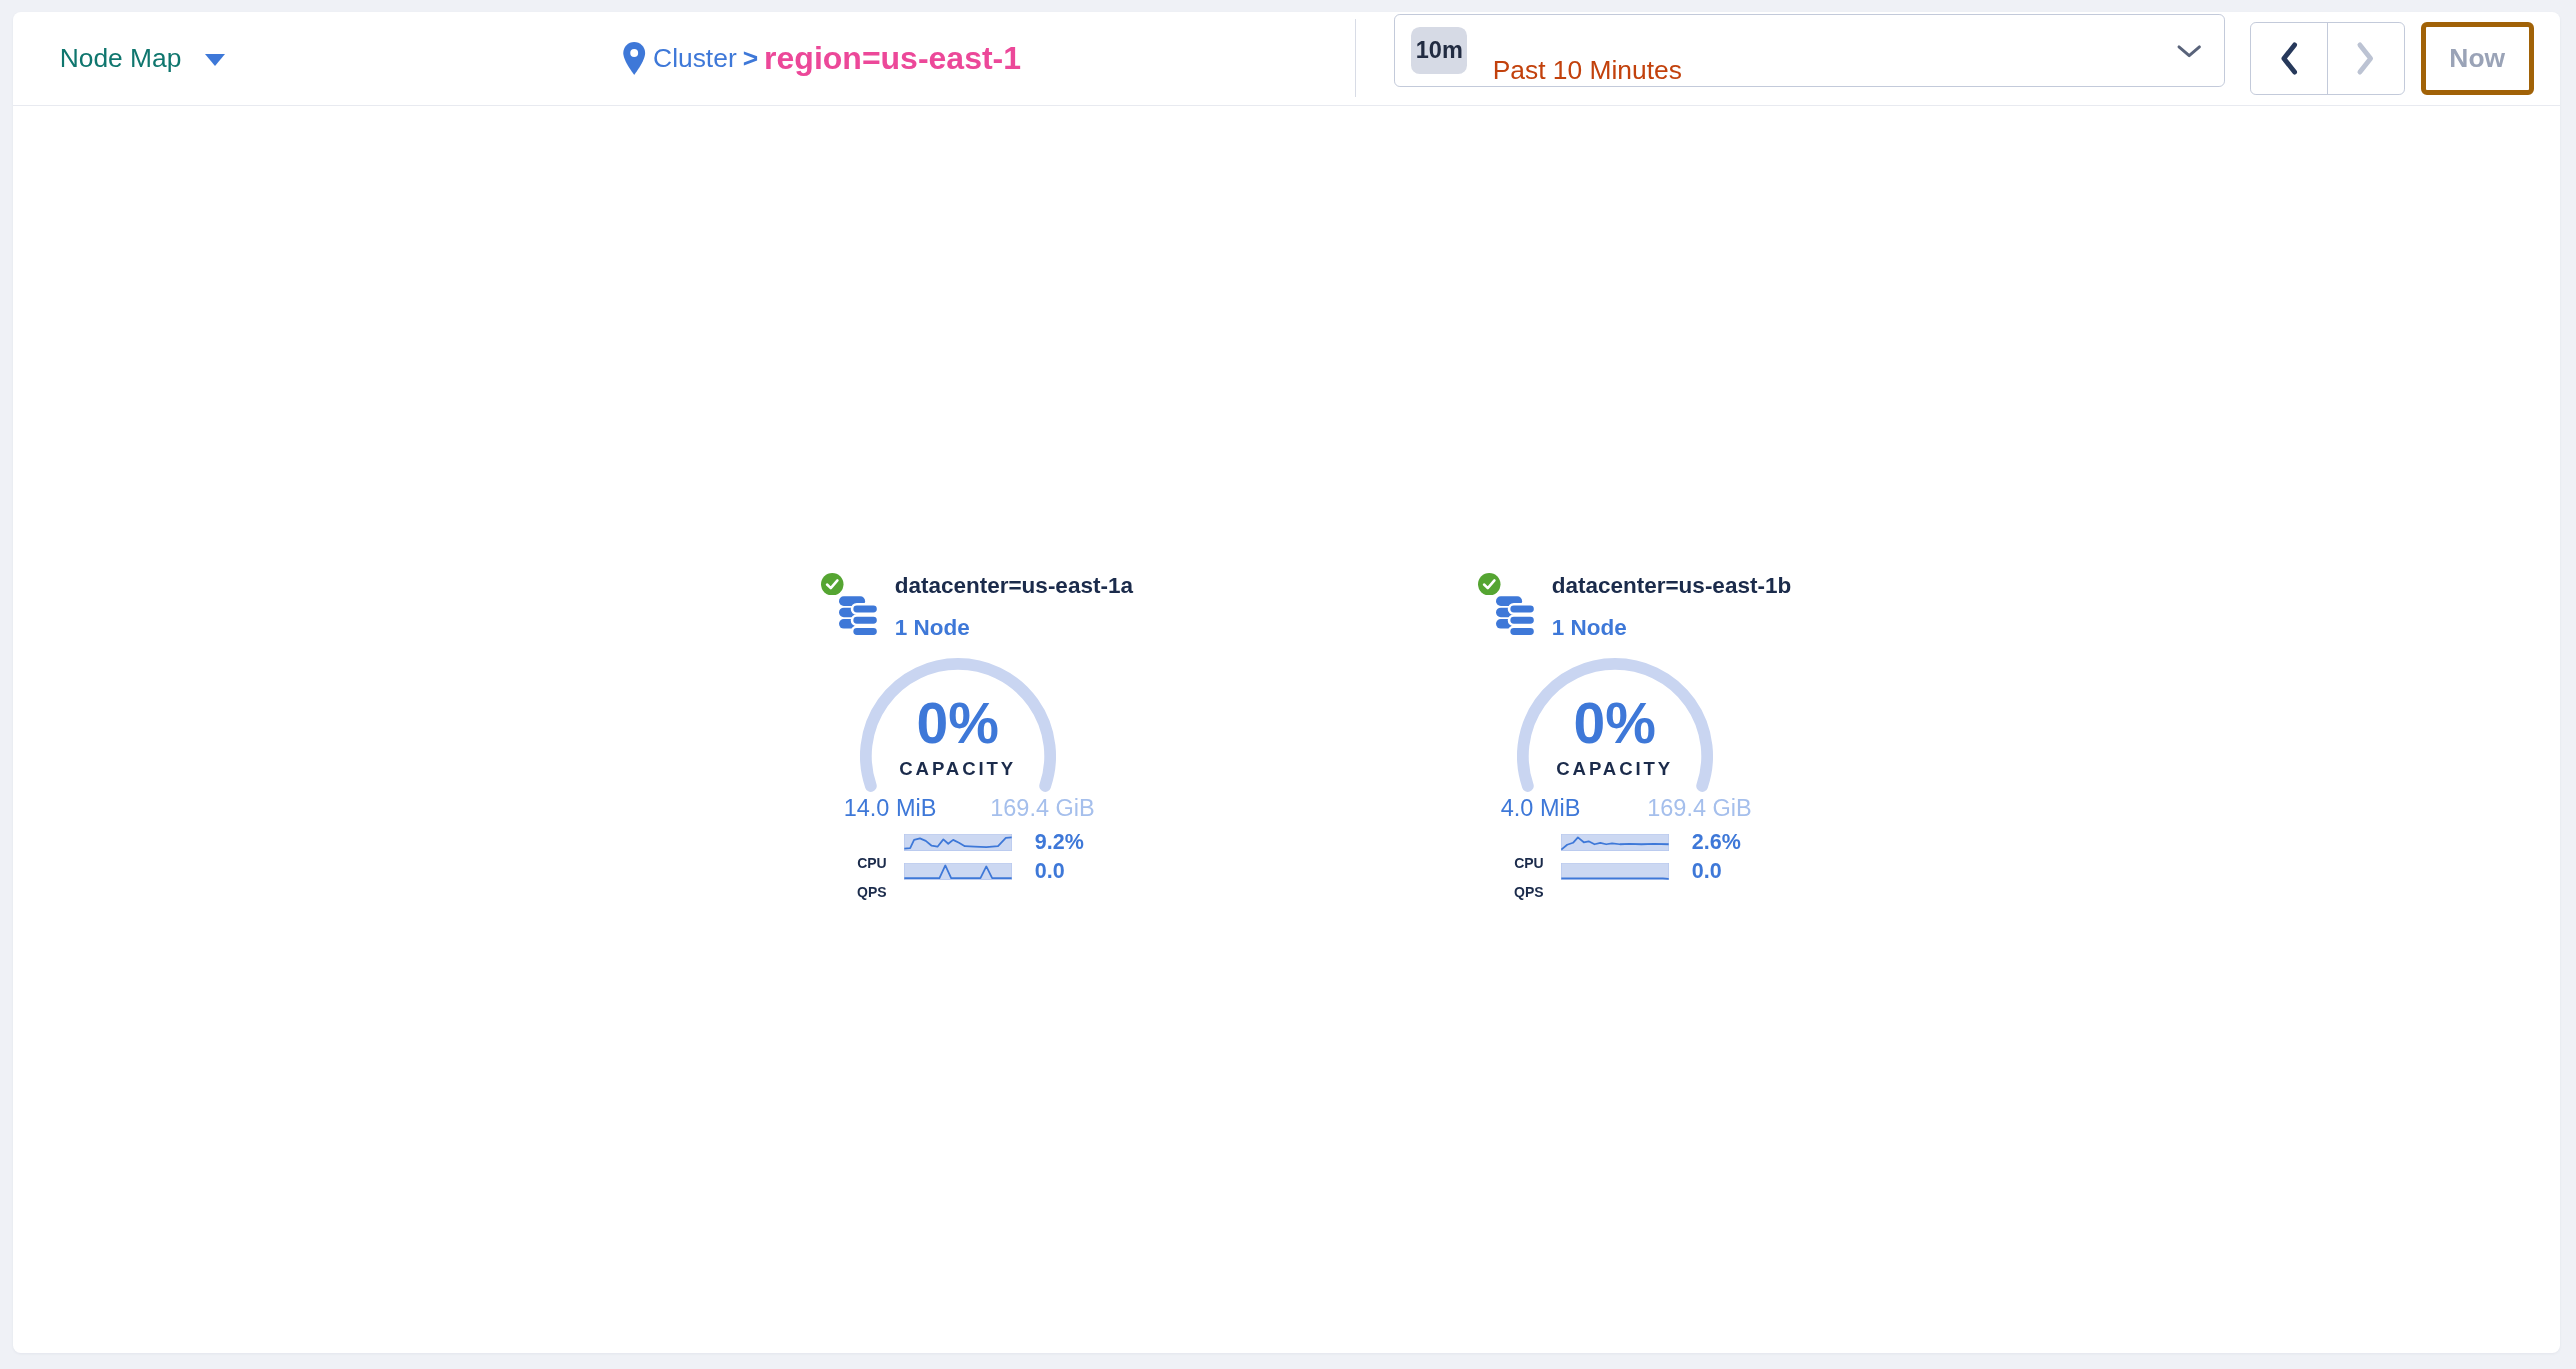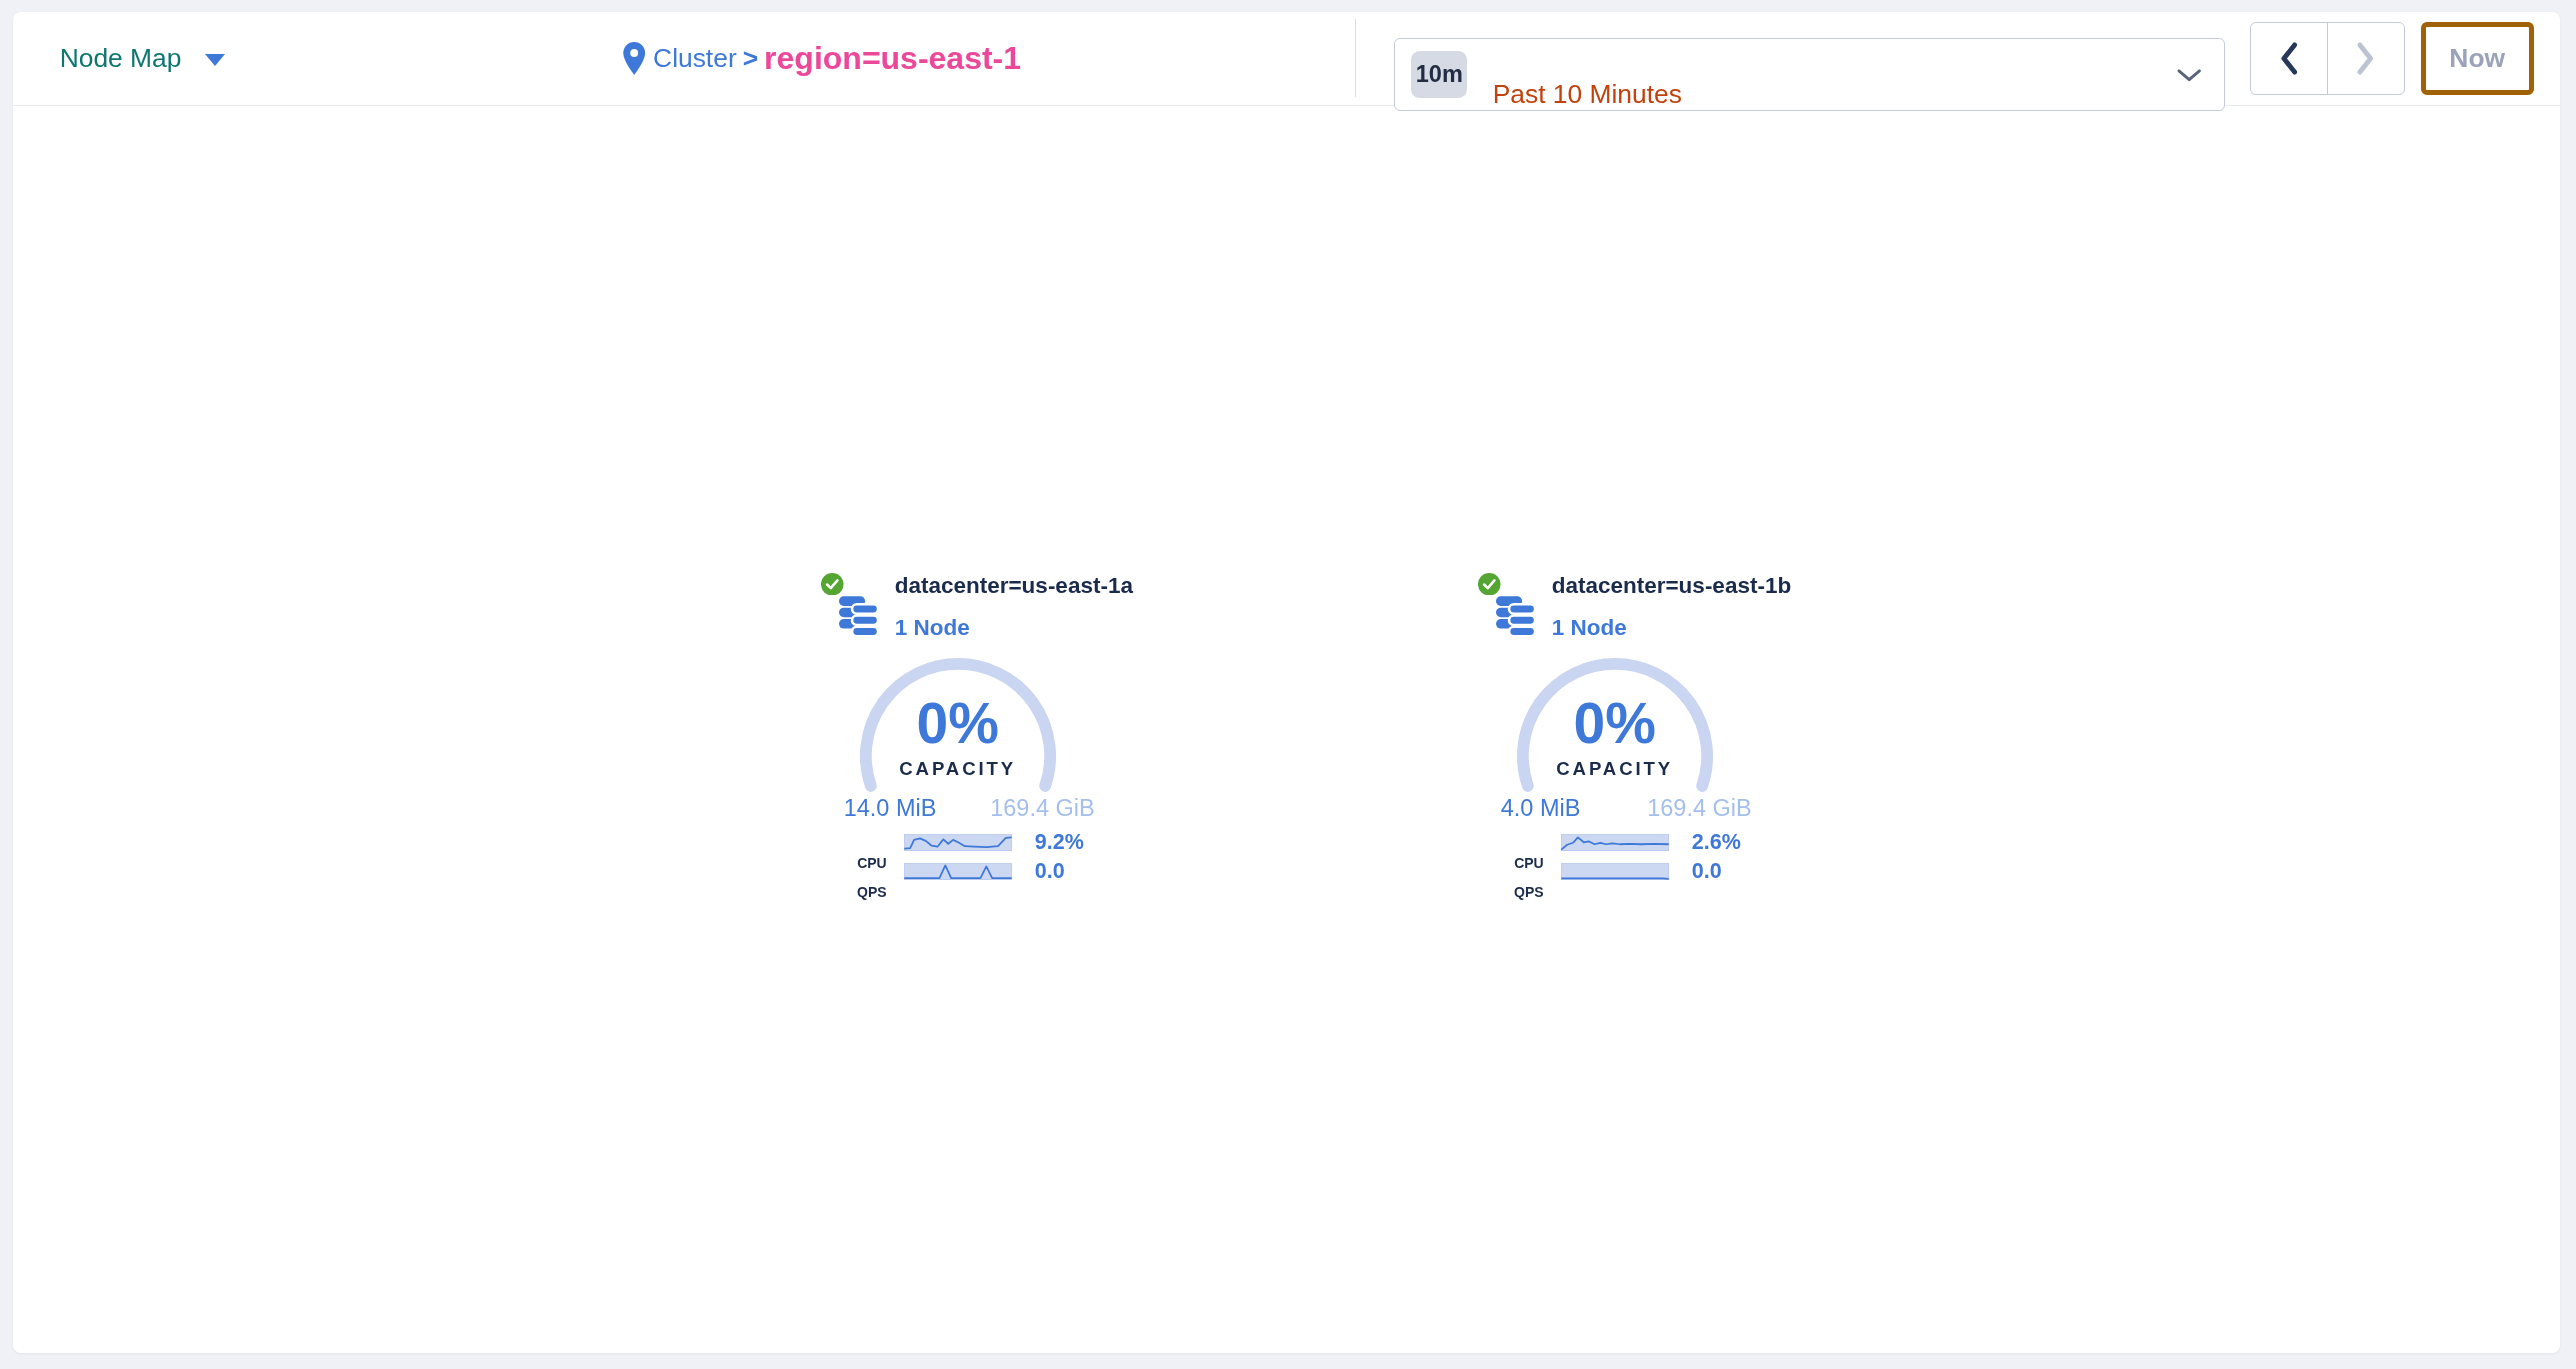--- a/index.html
+++ b/index.html
@@ -19,21 +19,21 @@
                 border-right:10.8px solid transparent; border-top:12.7px solid #3e78d8; margin-top:2.9px; }
 
   .breadcrumb { position:absolute; left:608px; top:0; height:94px;
                 display:flex; align-items:center; gap:6px; }
   .breadcrumb .root { font-size:26.4px; color:#3e78d8; cursor:pointer; }
   .breadcrumb .sep  { font-size:26.4px; color:#3e78d8; font-weight:700; }
   .breadcrumb .current { font-size:32px; color:#ec4899; font-weight:700; }
 
   .header-divider { position:absolute; left:1342px; top:7.8px; width:1px; height:78px; background:#d8dce6; }
 
-  .time-dropdown { position:absolute; left:1381px; top:26px; width:831px; height:73px;
+  .time-dropdown { position:absolute; left:1381px; top:2px; width:831px; height:73px;
                    border:1px solid #c3cada; border-radius:5.9px; background:#fff;
                    display:flex; align-items:center; cursor:pointer; }
   .time-badge { margin-left:16.6px; width:56px; height:47px; border-radius:8.8px; background:#d6dae5;
                 display:flex; align-items:center; justify-content:center;
                 font-size:23.5px; font-weight:700; color:#222c42; }
   .time-label { margin-left:25.4px; font-size:26.4px; font-weight:400; color:#c2410c;margin-top:40px; }
   .time-chevron { position:absolute; right:21.5px; top:29px; }
 
   .nav-group { position:absolute; left:2237px; top:10.8px; width:155px; height:73px;
                border:1px solid #c3cada; border-radius:5.9px; background:#fff;

